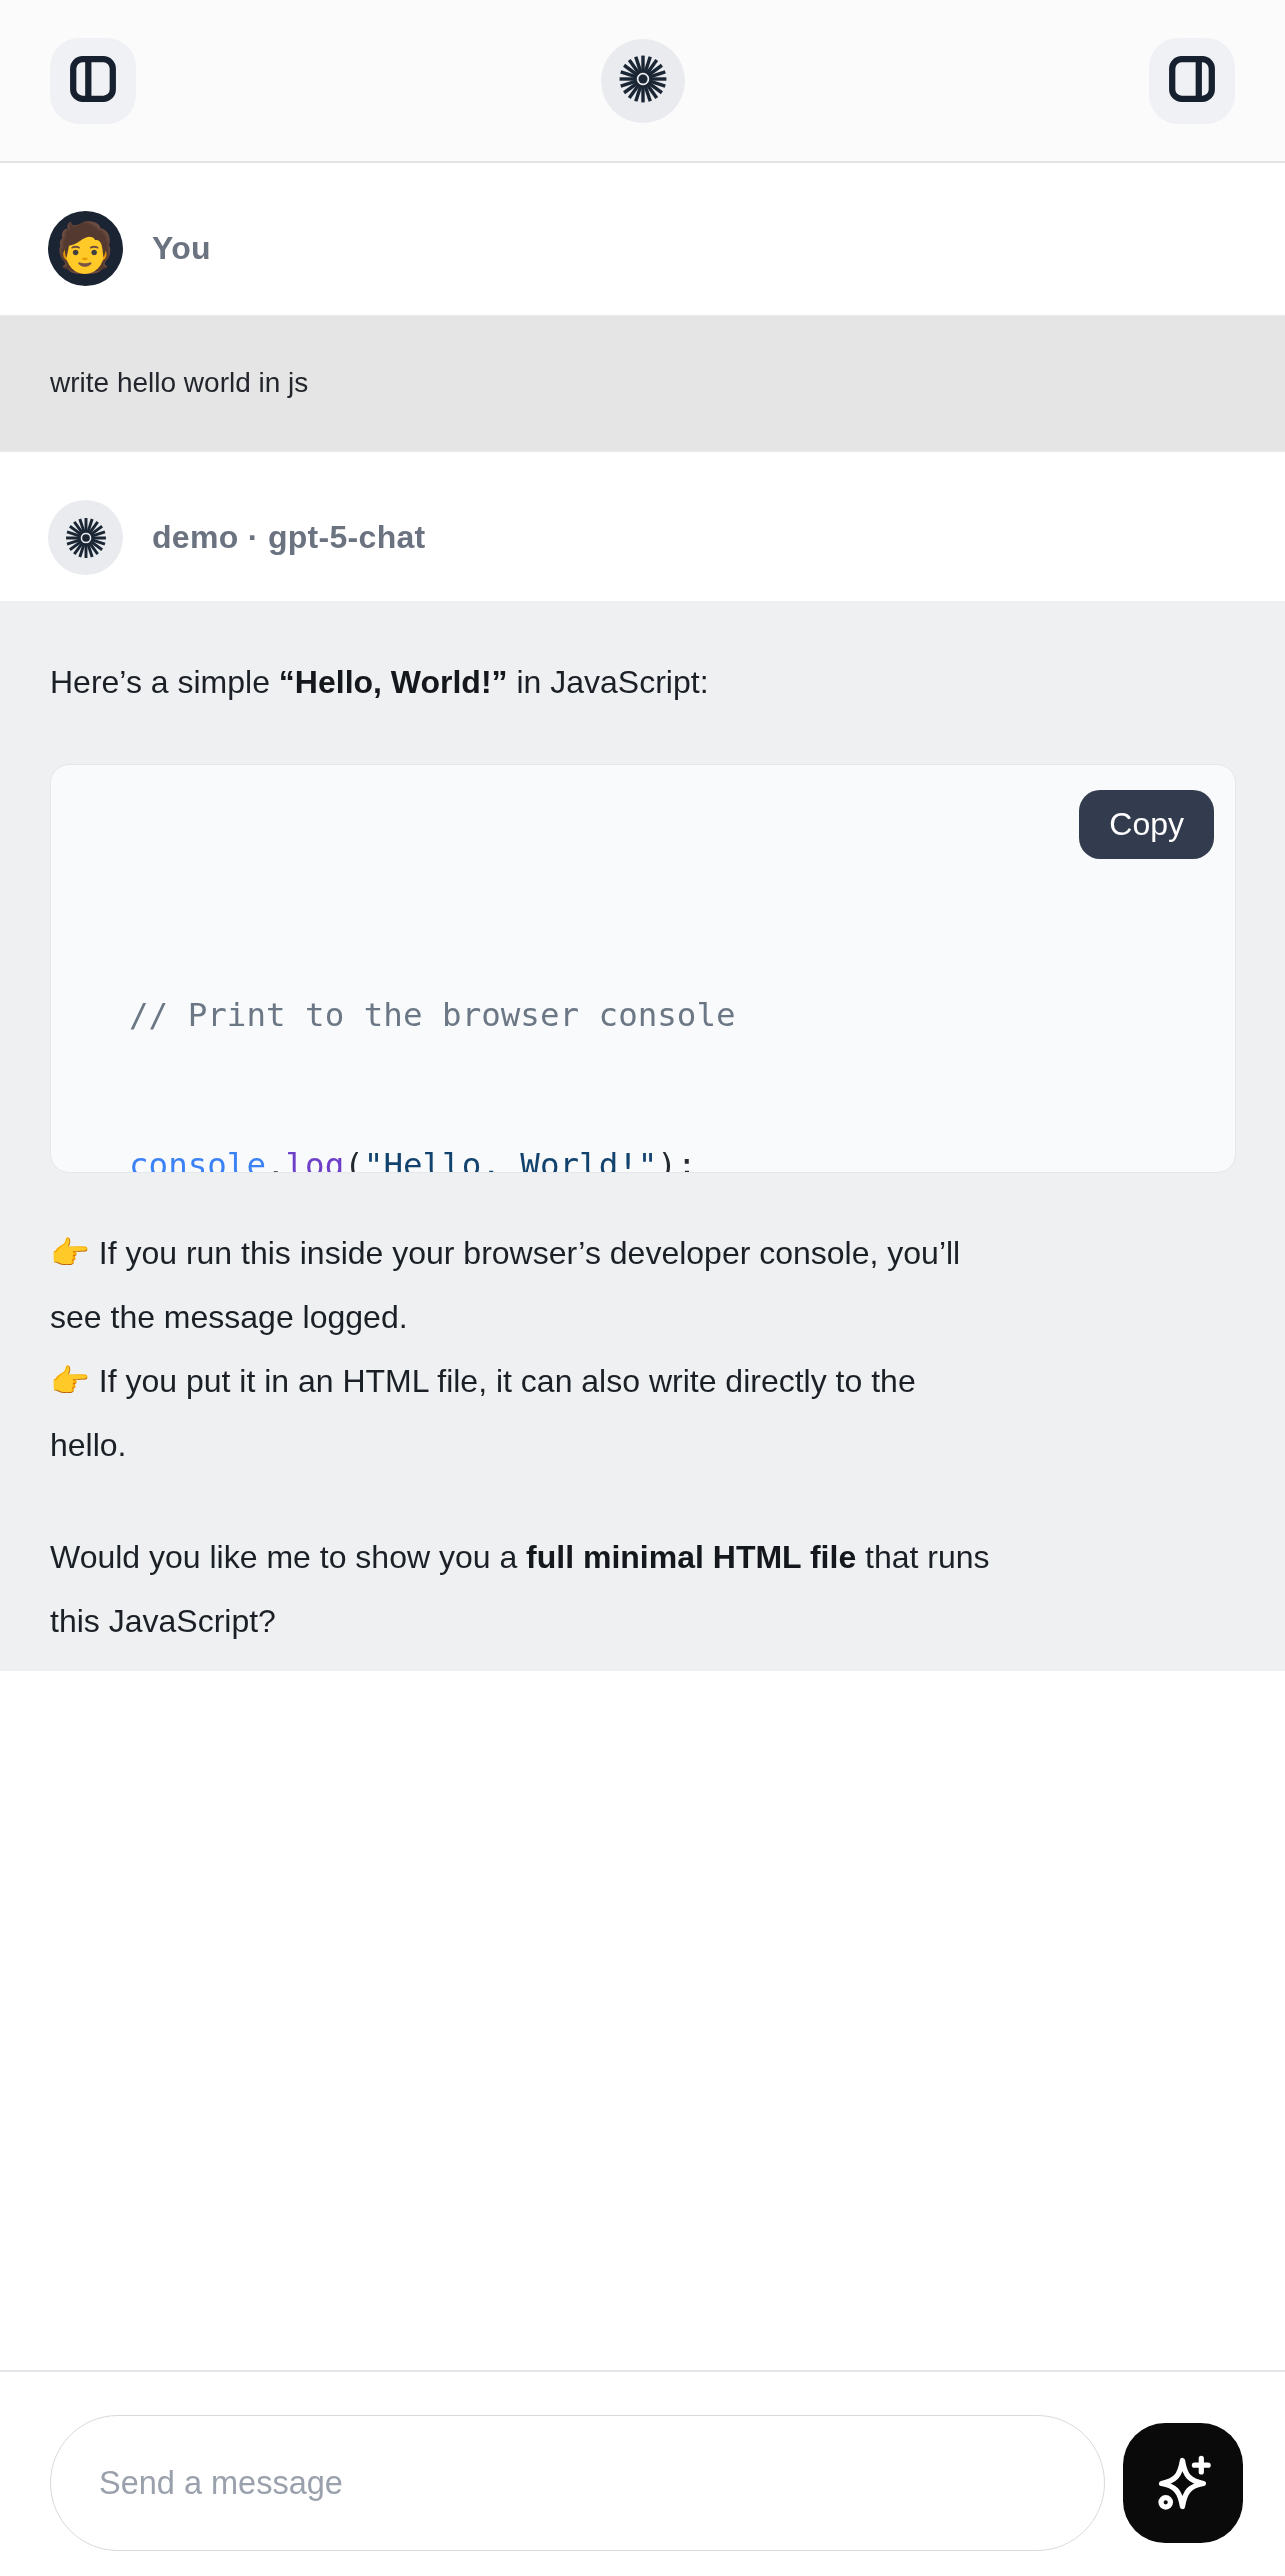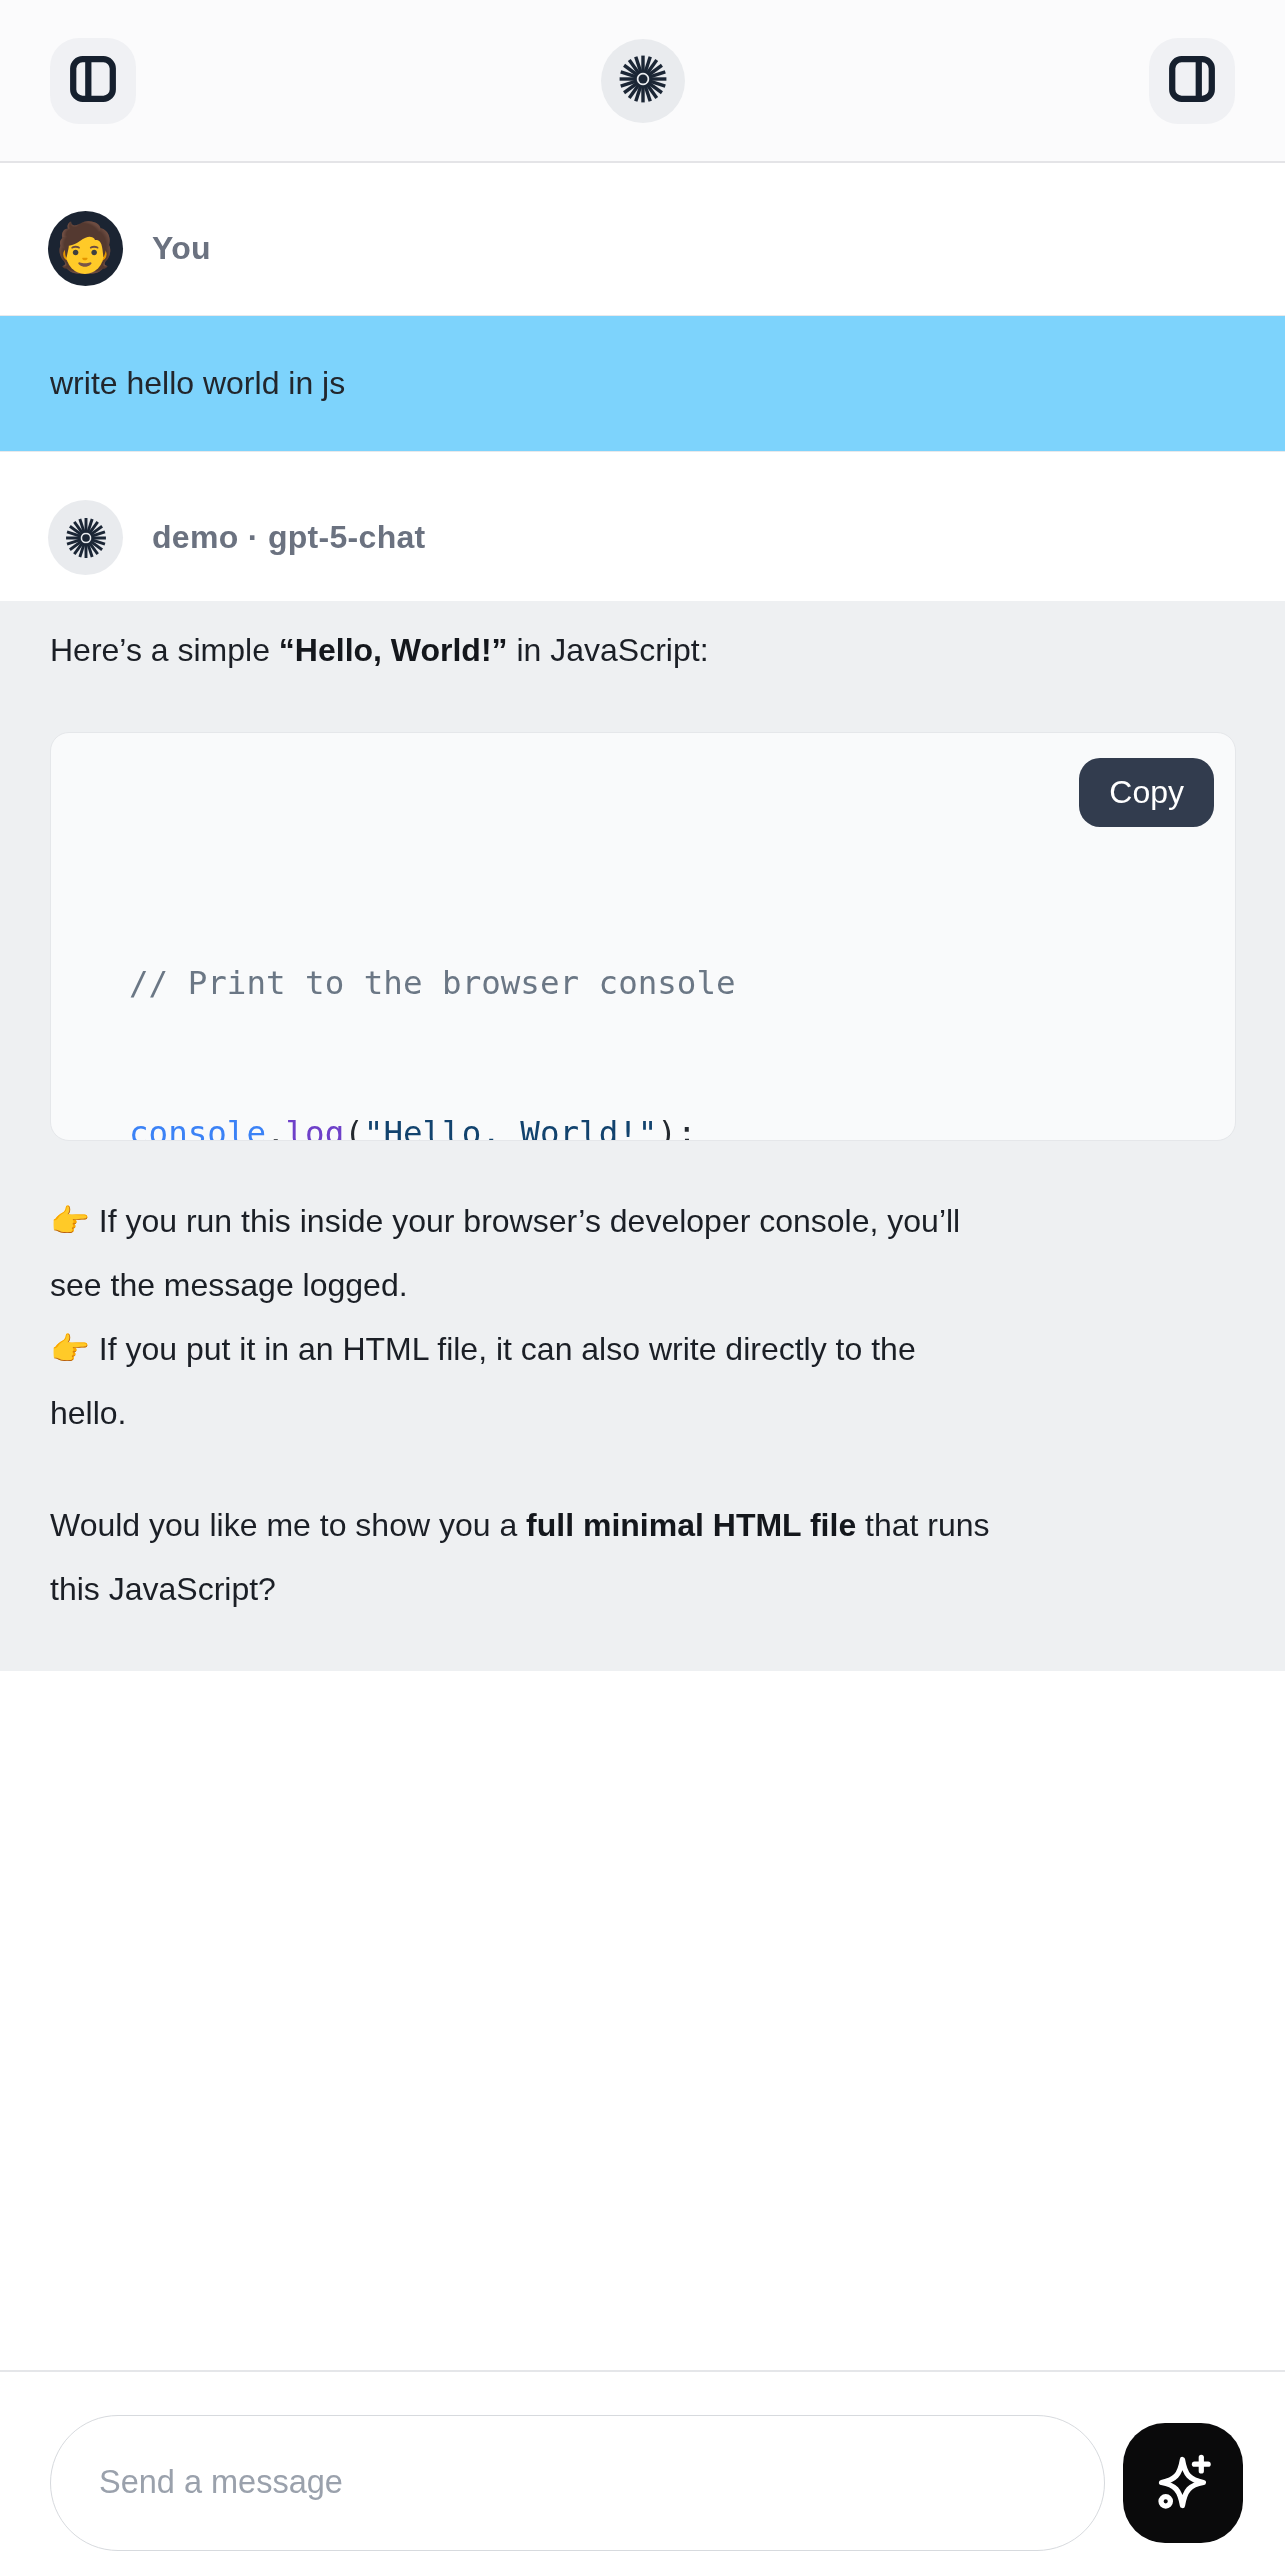--- a/index.html
+++ b/index.html
@@ -33,30 +33,30 @@
   .author-row.asst { height:149px; padding:23px 0 0 48px; }
   .avatar {
     width:75px; height:75px; border-radius:50%; flex:none;
     display:flex; align-items:center; justify-content:center; overflow:hidden;
   }
   .avatar.user { background:#1b2432; font-size:48px; line-height:1; }
   .avatar.asst { background:#e9ebee; color:#1b2635; }
   .author-name { margin-left:29px; font-size:32px; font-weight:600; color:#6b7280; letter-spacing:0.3px; }
 
   .user-msg {
-    height:137px; background:#7dd3fc;
+    height:137px; background:#e5e5e5;
     border-top:1.9px solid #e8e9ec; border-bottom:1.9px solid #e8e9ec;
     display:flex; align-items:center; padding:0 50px;
-    font-size:32px; color:#22262c;
+    font-size:28px; color:#22262c;
   }
 
   
   .asst-body {
     height:1071px; background:#eef0f2;
-    padding:18px 50px 0 50px; font-size:32px; color:#1b1f26;
+    padding:50px 50px 0 50px; font-size:32px; color:#1b1f26;
   }
   .asst-body .intro { line-height:63px; }
   .asst-body strong { font-weight:700; color:#14171c; }
 
   .codeblock {
     position:relative; margin-top:50px; width:1186px; height:409px;
     background:#f9fafb; border:1.9px solid #e5e7ea; border-radius:19px;
     padding:75px 38px 0 78px;
     font-family:"DejaVu Sans Mono", monospace; font-size:32.5px; line-height:50px;
     white-space:pre; overflow:hidden;

